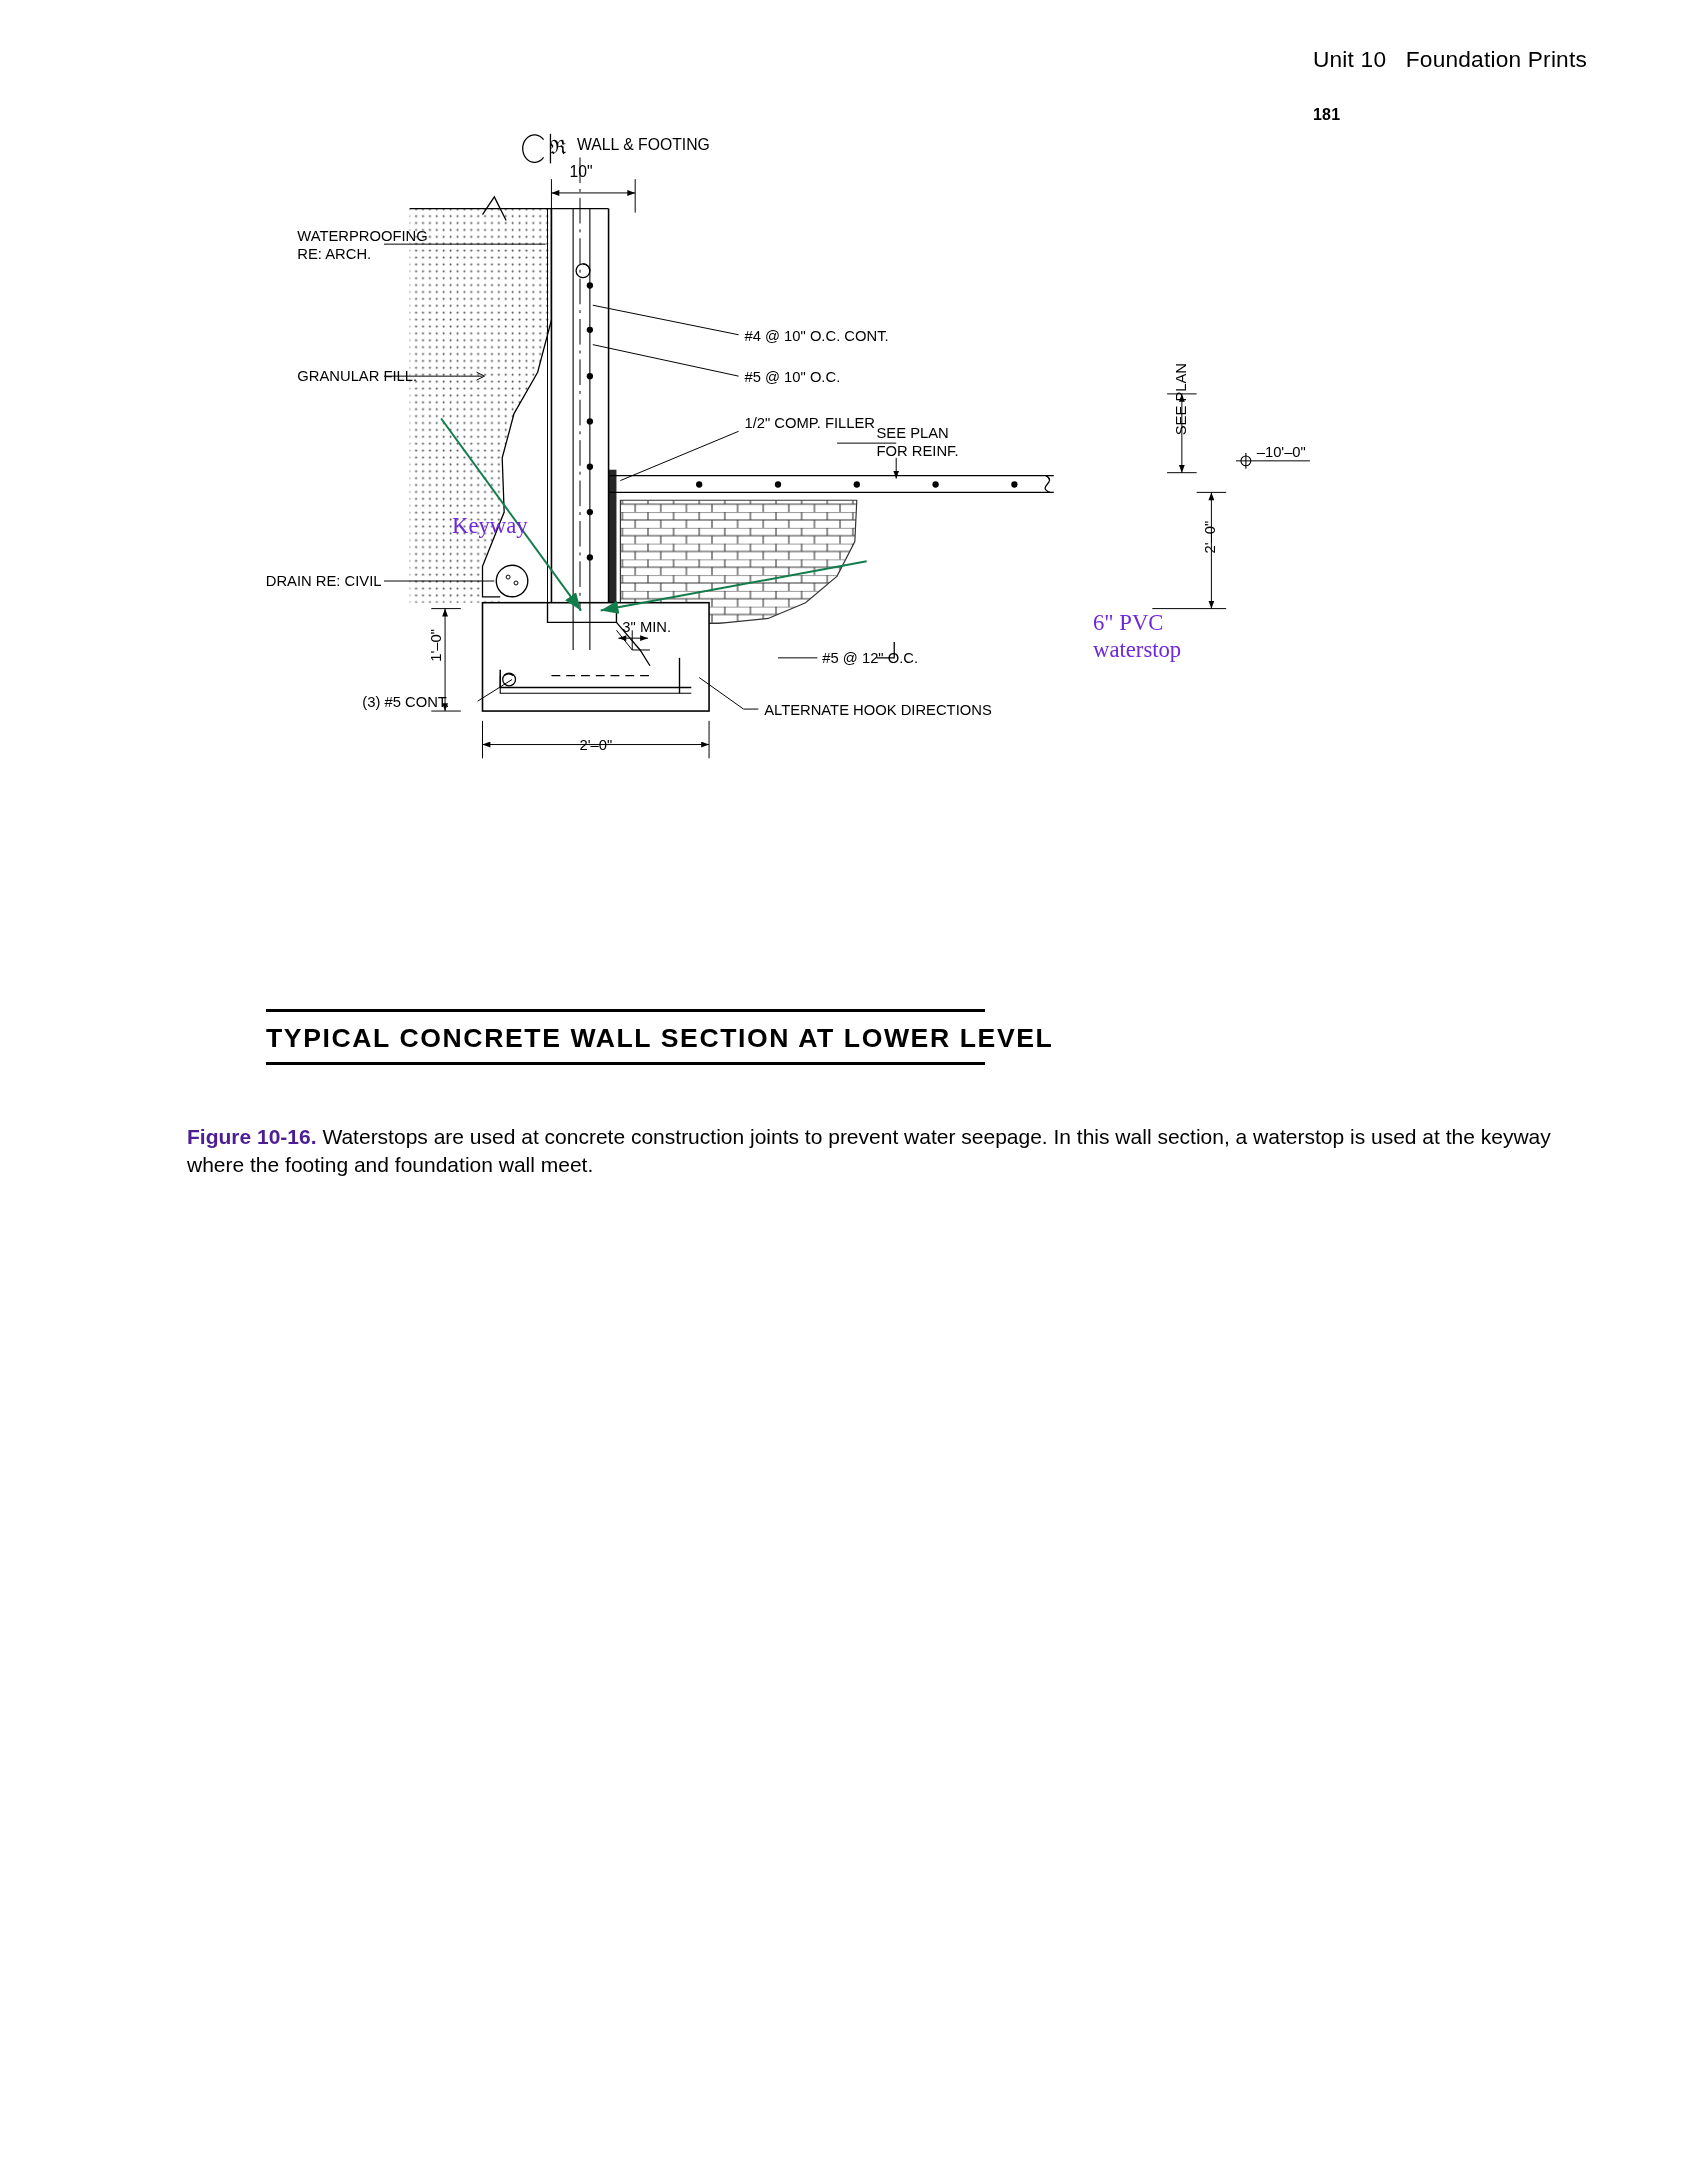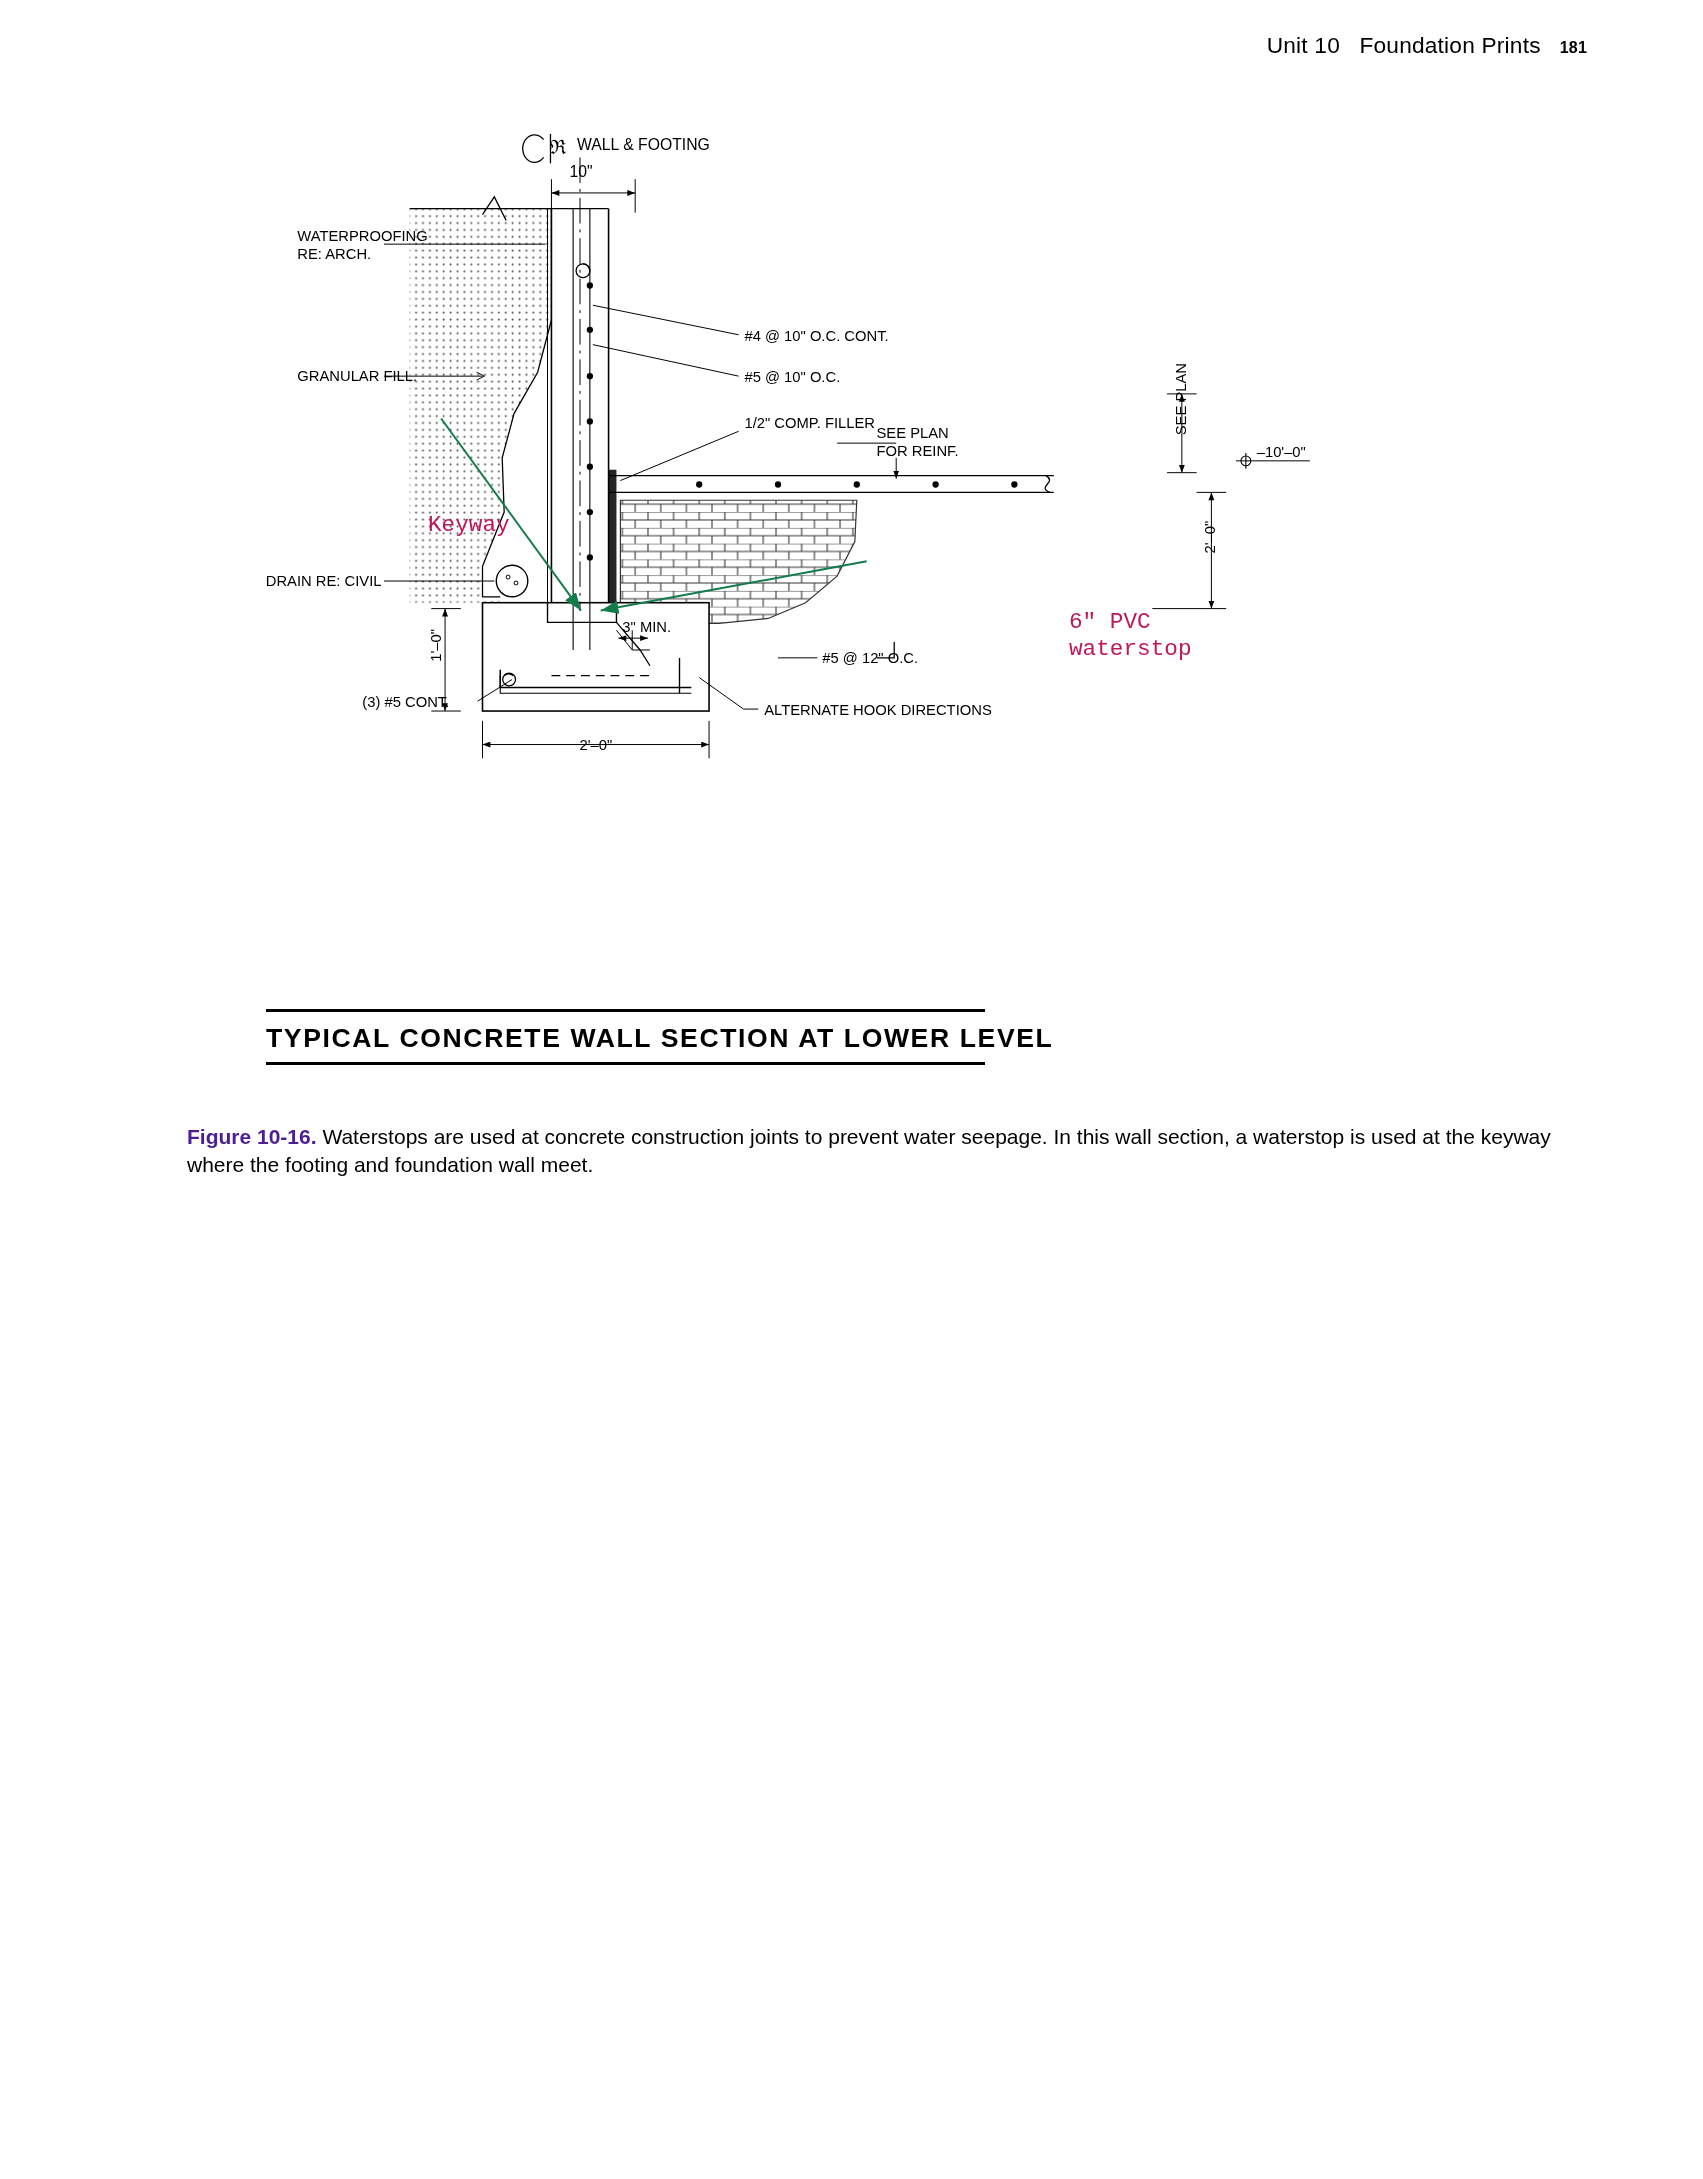--- a/index.html
+++ b/index.html
@@ -12,27 +12,28 @@
     height: 2180px;
     position: relative;
     font-family: "Liberation Sans", sans-serif;
     color: #000000;
     overflow: hidden;
   }
 
   
   .page-header {
     position: absolute;
-    top: 32px;
+    top: 46px;
     right: 116px;
     display: flex;
     align-items: baseline;
-    gap: 19px;
+    gap: 33px;
     font-size: 22.7px;
     letter-spacing: 0.2px;
+    flex-direction: column;
   }
   .page-header .unit {
     white-space: pre;
   }
   .page-header .folio {
     font-weight: bold;
     font-size: 16px;
   }
 
   
@@ -91,25 +92,26 @@
     color: #000;
   }
   .caption .fignum {
     color: #4c1d95;
     font-weight: bold;
   }
 
   
   .callout {
     position: absolute;
-    color: #be185d;
+    color: #6d28d9;
     font-size: 22.7px;
-    font-family: Liberation Mono, monospace;
+    font-family: Liberation Serif, serif;
     line-height: 1.2;
     white-space: pre-line;
+    margin-left: 24px;
   }
   #callout-keyway { left: 241px; top: 394px; }
   #callout-waterstop { left: 882px; top: 491px; }
 
   
 </style>
 </head>
 <body>
 
 <div class="page-header">

